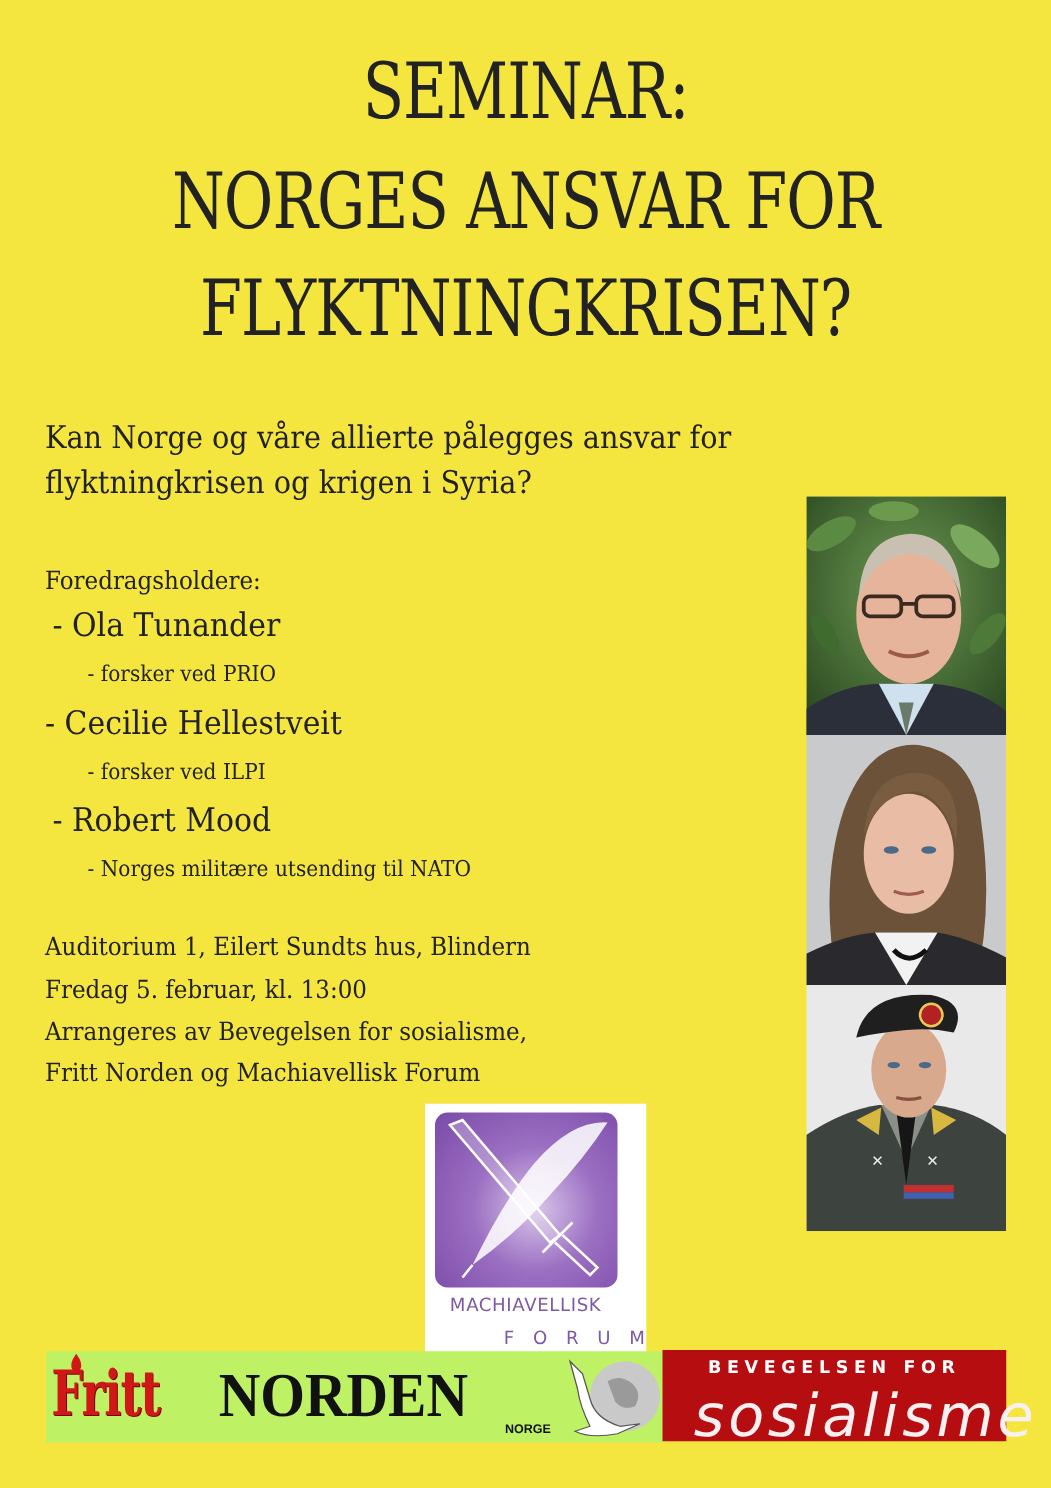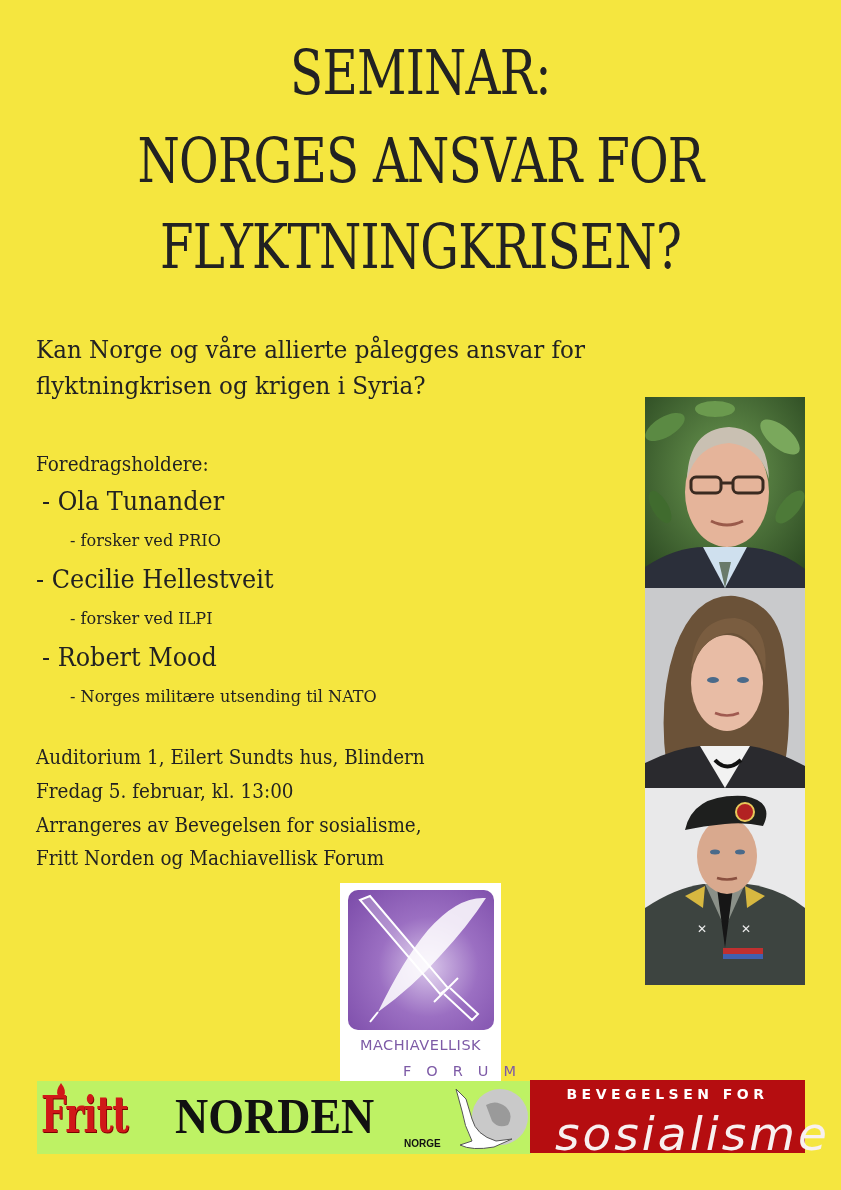--- a/index.html
+++ b/index.html
@@ -41,20 +41,21 @@
   }
   .info-line {
     position: absolute; left: 36px; font-size: 20px; white-space: nowrap;
     transform: scaleX(0.92); transform-origin: left;
   }
   .photo { position: absolute; left: 645px; width: 160px; overflow: hidden; }
   .photo svg { display: block; }
   .mach-box {
     position: absolute; left: 340px; top: 883px; width: 161px; height: 199px;
     background: #ffffff;
+    padding-left: 16px;
   }
   .mach-square {
     position: absolute; left: 8px; top: 7px; width: 146px; height: 140px;
     border-radius: 10px;
     background: radial-gradient(circle at 55% 55%, #d9c6ea 0%, #9b6fc2 45%, #7a4aa8 100%);
     overflow: hidden;
   }
   .mach-text1 {
     position: absolute; left: 0; width: 161px; top: 154px; text-align: center;
     font-family: "DejaVu Sans", sans-serif; font-size: 14.5px; color: #7d5aa6;

